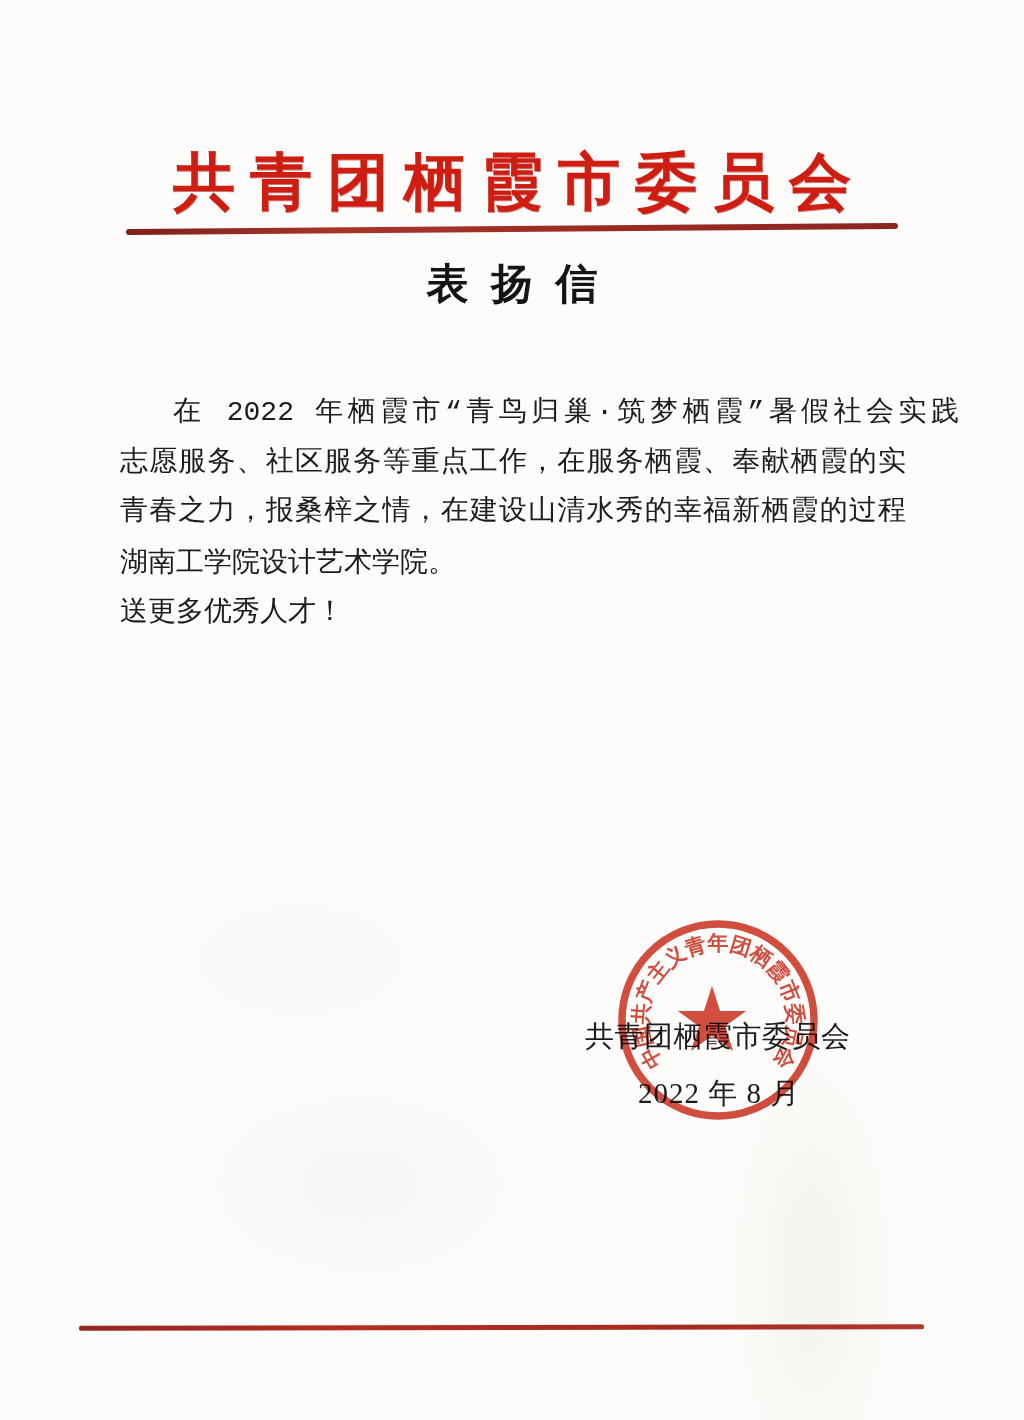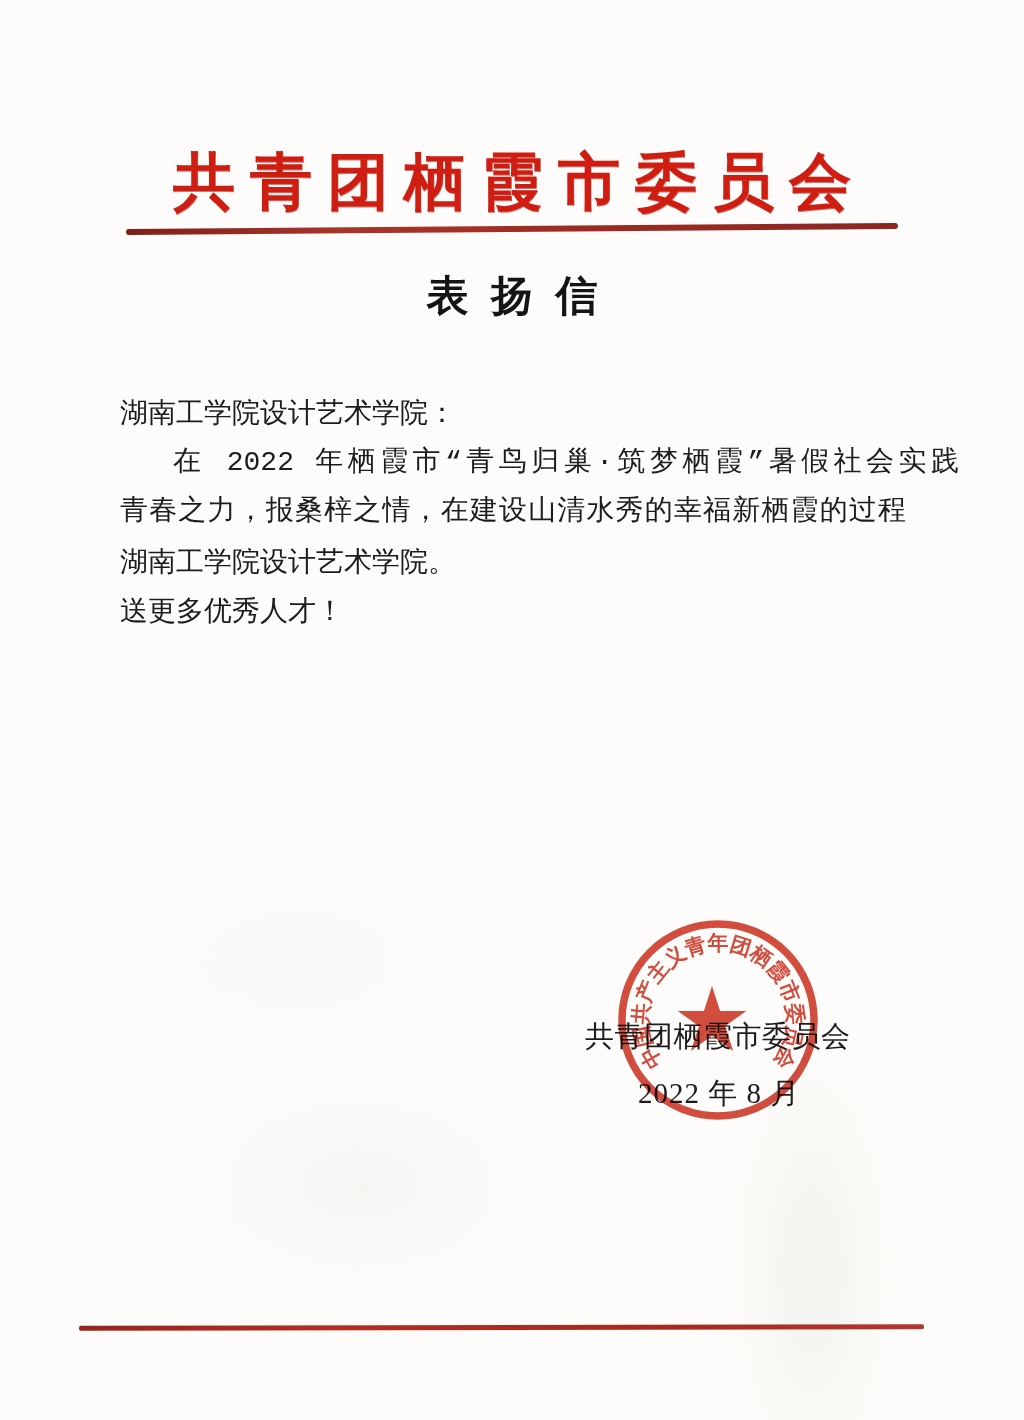--- a/index.html
+++ b/index.html
@@ -33,21 +33,21 @@
   .letterhead-rule {
     position: absolute;
     top: 226px; left: 126px;
     width: 772px; height: 6px;
     border-radius: 3px;
     background: linear-gradient(90deg, #7e211b, #a8352a 28%, #9b2b21 60%, #8c2620);
     transform: rotate(-0.45deg);
   }
   .doc-title {
     position: absolute;
-    top: 268px; left: 0; right: 0;
+    top: 256px; left: 0; right: 0;
     text-align: center;
     font-size: 42px;
     font-weight: bold;
     letter-spacing: 6px;
     padding-left: 6px;
     color: #141414;
     white-space: nowrap;
   }
   
   .body-block {
@@ -106,22 +106,22 @@
 <body>
 
 <div class="page">
 
   <div class="letterhead-title">共青团栖霞市委员会</div>
   <div class="letterhead-rule"></div>
 
   <div class="doc-title">表 扬 信</div>
 
   <div class="body-block">
-    <div class="body-line">湖南工学院设计艺术学院：</div>
     <div class="body-line jl indent">在 2022 年栖霞市“青鸟归巢·筑梦栖霞”暑假社会实践</div>
+    <div class="body-line jl">志愿服务、社区服务等重点工作，在服务栖霞、奉献栖霞的实</div>
     <div class="body-line jl">青春之力，报桑梓之情，在建设山清水秀的幸福新栖霞的过程</div>
     <div class="body-line">湖南工学院设计艺术学院。</div>
     <div class="body-line">送更多优秀人才！</div>
   </div>
 
   <div class="signature-org">共青团栖霞市委员会</div>
   <div class="signature-date">2022 年 8 月</div>
 
   <svg class="seal" viewBox="0 0 220 220" aria-hidden="true">
     <circle class="ring" cx="110" cy="110" r="96" fill="none" stroke-width="7.5"></circle>

